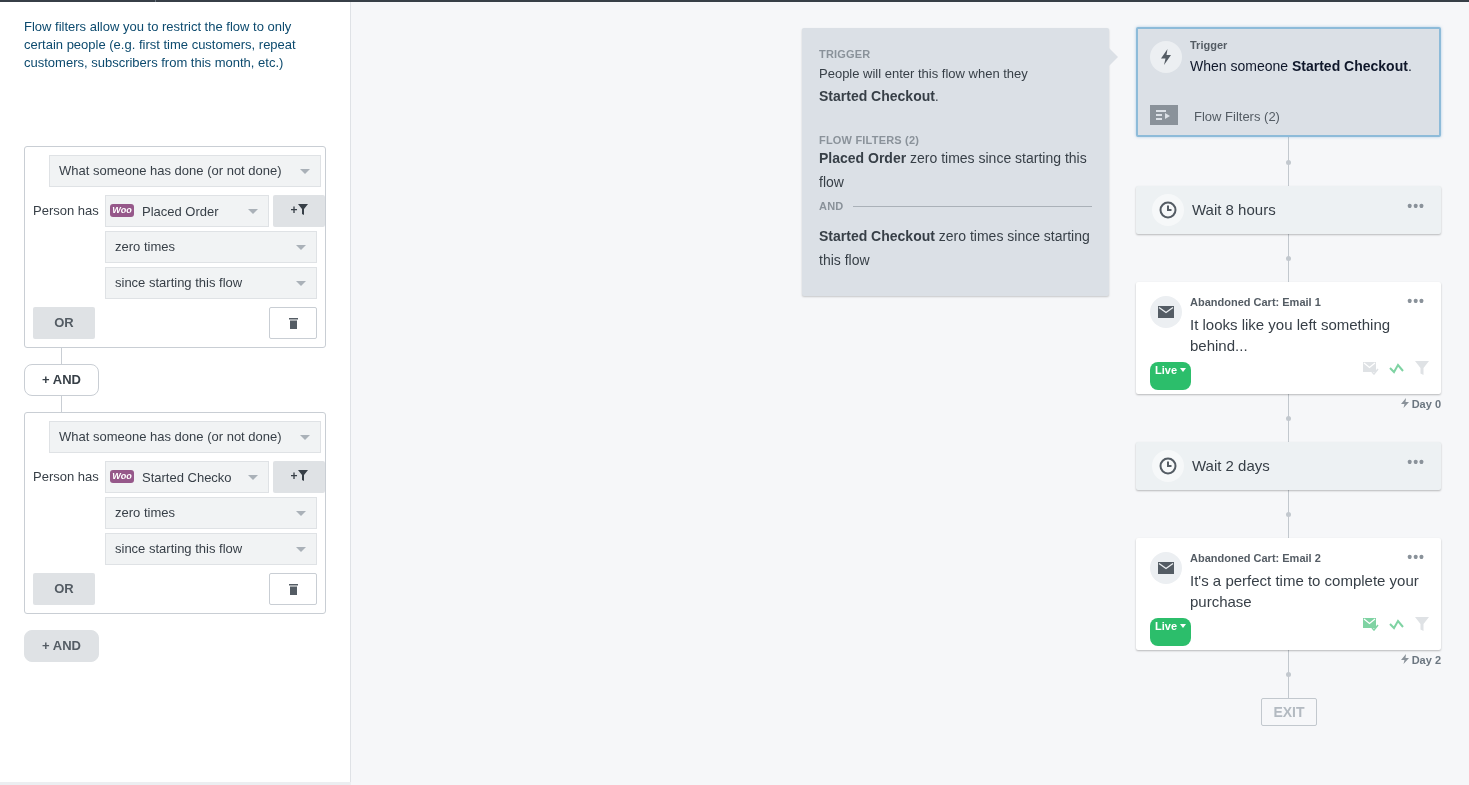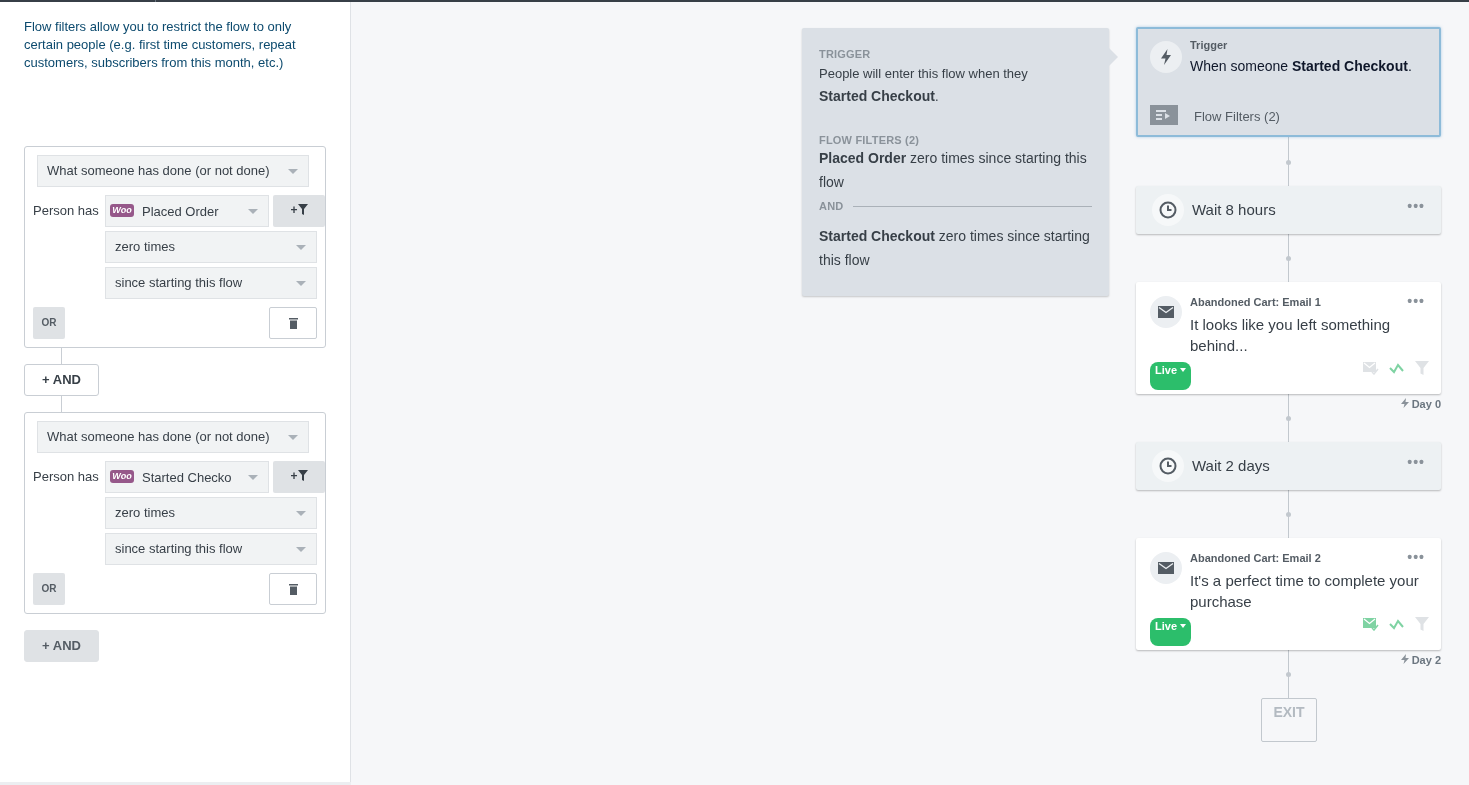--- a/index.html
+++ b/index.html
@@ -10,34 +10,34 @@
 
   
   .left { position: absolute; left: 0; top: 2px; width: 351px; height: 780px; background: #fff; border-right: 1px solid #dfe2e6; }
   .left-bottom { position: absolute; left: 0; top: 782px; width: 351px; height: 3px; background: #eceef1; }
   .panel-header { height: 50px; background: #dfe2e5; padding: 15px 16px; font-size: 15px; color: #373f47; letter-spacing: 0.2px; }
   .intro { padding: 16px 24px 0 24px; font-size: 13px; line-height: 18px; color: #0c4a6e; }
 
   .filter-box { position: absolute; left: 24px; width: 302px; height: 202px; border: 1px solid #c9ced4; border-radius: 3px; background: #fff; }
   .sel { position: absolute; height: 32px; background: #f1f3f4; border: 1px solid #dfe2e5; font-size: 13px; color: #373f47; padding: 0 9px; line-height: 30px; white-space: nowrap; overflow: hidden; }
   .sel .caret { position: absolute; right: 10px; top: 13px; width: 0; height: 0; border-left: 5px solid transparent; border-right: 5px solid transparent; border-top: 5px solid #aab1b8; }
-  .sel-wide { left: 12px; top: 8px; width: 272px; }
+  .sel-wide { left: 24px; top: 8px; width: 272px; }
   .person-label { position: absolute; left: 8px; top: 56px; font-size: 13px; color: #373f47; }
   .sel-metric { left: 80px; top: 48px; width: 164px; padding-left: 4px; }
   .woo { display: inline-block; width: 24px; height: 13px; background: #96588a; color: #fff; border-radius: 3px; font-size: 9px; font-weight: bold; line-height: 13px; text-align: center; vertical-align: middle; margin-right: 8px; margin-top: -2px; font-style: italic; }
   .sel-metric .txt { vertical-align: middle; }
   .addfilter { position: absolute; left: 248px; top: 48px; width: 52px; height: 32px; background: #dfe2e5; border-radius: 2px; font-size: 12px; font-weight: bold; color: #373f47; text-align: center; line-height: 30px; }
   .addfilter svg { vertical-align: middle; margin-top: -3px; }
   .sel-count { left: 80px; top: 84px; width: 212px; }
   .sel-time { left: 80px; top: 120px; width: 212px; }
-  .or-btn { position: absolute; left: 8px; top: 160px; width: 32px; height: 32px; background: #dfe2e5; border-radius: 2px; font-size: 10px; font-weight: bold; color: #545c64; text-align: center; line-height: 32px; }
+  .or-btn { position: absolute; left: 8px; top: 160px; width: 62px; height: 32px; background: #dfe2e5; border-radius: 2px; font-size: 13px; font-weight: bold; color: #545c64; text-align: center; line-height: 32px; }
   .trash-btn { position: absolute; left: 244px; top: 160px; width: 48px; height: 32px; border: 1px solid #c9ced4; background: #fff; border-radius: 2px; }
   .trash-btn svg { position: absolute; left: 19px; top: 10px; }
   .connector-v { position: absolute; left: 61px; width: 1px; background: #c9ced4; }
-  .and-btn { position: absolute; left: 24px; width: 75px; height: 32px; border: 1px solid #c9ced4; background: #fff; border-radius: 3px; font-size: 13px; font-weight: bold; color: #373f47; text-align: center; line-height: 30px; }
+  .and-btn { position: absolute; left: 24px; width: 75px; height: 32px; border: 1px solid #c9ced4; background: #fff; border-radius: 8px; font-size: 13px; font-weight: bold; color: #373f47; text-align: center; line-height: 30px; }
   .and-btn.grey { background: #dfe2e5; border-color: #dfe2e5; color: #545c64; }
 
   
   .tooltip { position: absolute; left: 802px; top: 28px; width: 307px; height: 268px; background: #dbe0e6; box-shadow: 0 1px 2px rgba(0,0,0,0.2); padding: 20px 17px; border-radius: 2px; }
   .tooltip::after { content: ""; position: absolute; right: -9px; top: 19px; border-top: 10px solid transparent; border-bottom: 10px solid transparent; border-left: 10px solid #dbe0e6; }
   .tt-label { font-size: 11px; font-weight: bold; color: #8a929a; letter-spacing: 0.2px; }
   .tt-text { font-size: 13px; line-height: 23px; color: #373f47; margin-top: 2px; }
   .tt-text b { font-weight: bold; }
   .tt-strong { font-size: 14px; line-height: 24px; color: #373f47; }
   .tt-and { display: flex; align-items: center; margin: 6px 0 12px 0; }
@@ -65,21 +65,21 @@
   .email-card { position: absolute; left: 1136px; width: 305px; height: 112px; background: #fff; border-radius: 2px; box-shadow: 0 1px 2px rgba(0,0,0,0.25); }
   .email-card .icon-circle { left: 14px; top: 14px; }
   .email-name { position: absolute; left: 54px; top: 14px; font-size: 11px; font-weight: bold; color: #545c64; }
   .email-subject { position: absolute; left: 54px; top: 32px; width: 240px; font-size: 15px; line-height: 21px; color: #373f47; }
   .email-card .dots { top: 11px; }
   .live-badge { position: absolute; left: 14px; top: 80px; height: 28px; padding: 0 5px; background: #2cbe6b; color: #fff; font-size: 11px; font-weight: bold; line-height: 16px; border-radius: 8px; }
   .live-badge .c { display: inline-block; width: 0; height: 0; border-left: 3px solid transparent; border-right: 3px solid transparent; border-top: 4px solid #fff; vertical-align: middle; margin-left: 3px; margin-top: -2px; }
   .email-icons { position: absolute; right: 12px; top: 79px; display: flex; gap: 10px; align-items: center; }
   .day-label { position: absolute; right: 28px; font-size: 11px; font-weight: bold; color: #6b7680; }
 
-  .exit-btn { position: absolute; left: 1261px; top: 698px; width: 56px; height: 44px; border: 1px solid #c2c8ce; border-radius: 2px; background: #f6f7f9; color: #b3bac1; font-size: 14px; font-weight: bold; text-align: center; line-height: 26px; }
+  .exit-btn { position: absolute; left: 1261px; top: 698px; width: 56px; height: 28px; border: 1px solid #c2c8ce; border-radius: 2px; background: #f6f7f9; color: #b3bac1; font-size: 14px; font-weight: bold; text-align: center; line-height: 26px; }
 </style>
 </head>
 <body>
 
 <div class="topbar">
     <div class="tick"></div>
   </div>
 
 <div class="left">
   <div class="intro">Flow filters allow you to restrict the flow to only certain people (e.g. first time customers, repeat customers, subscribers from this month, etc.)</div>

